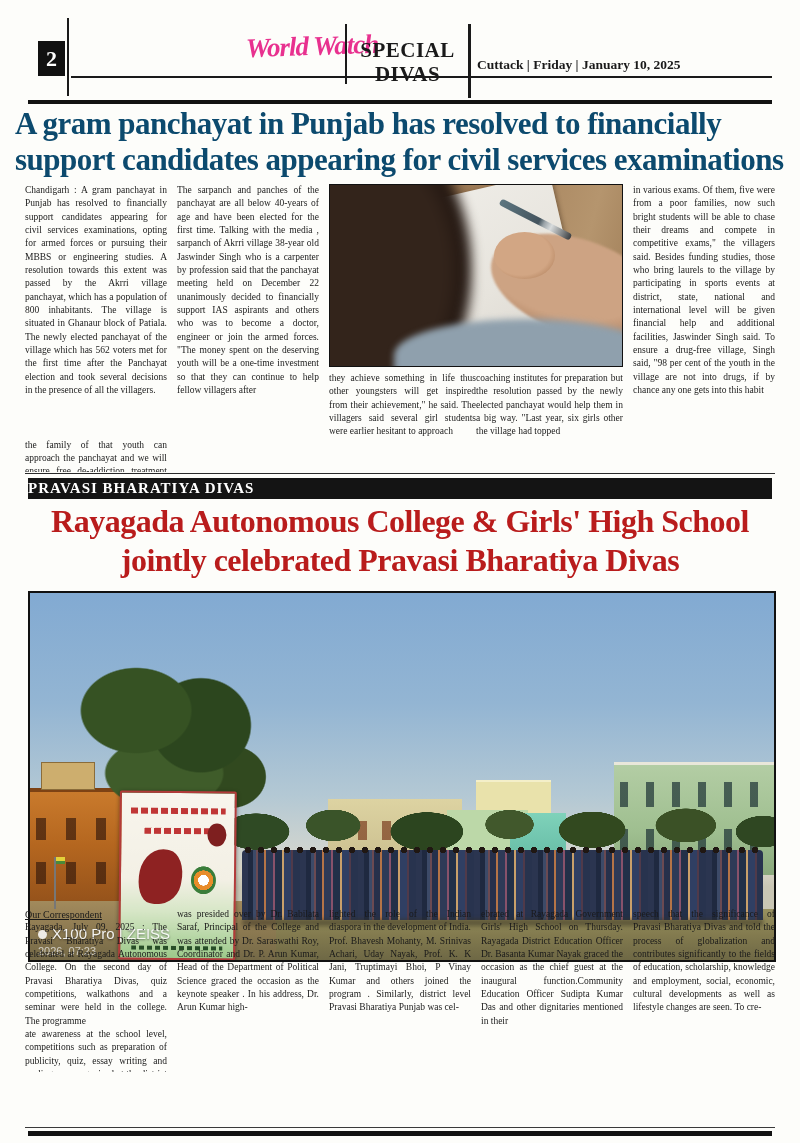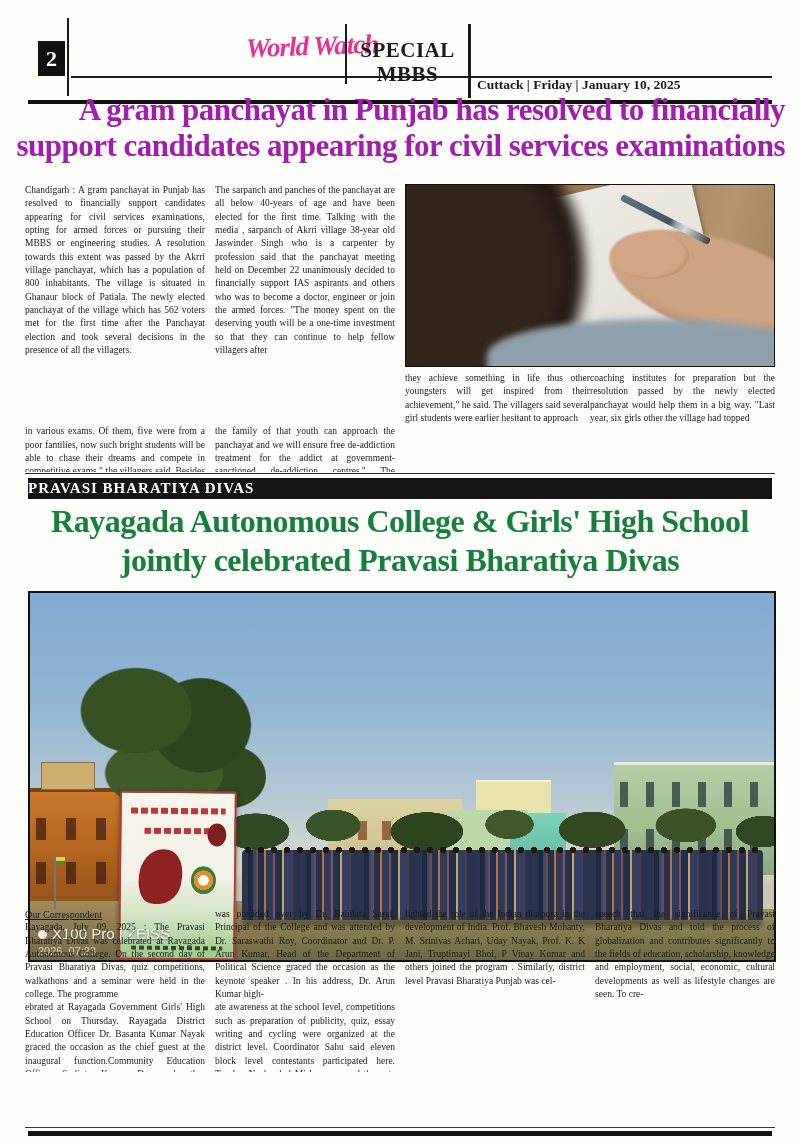--- a/index.html
+++ b/index.html
@@ -10,36 +10,36 @@
   .pageno{position:absolute;left:38px;top:41px;width:27px;height:35px;background:#111;color:#fff;
           font-size:22px;font-weight:bold;text-align:center;line-height:35px;}
   .vline-left{position:absolute;left:67px;top:18px;width:2px;height:78px;background:#1a1a1a;}
   .logo{position:absolute;left:232px;top:31px;width:160px;text-align:center;
         font-size:27px;font-weight:bold;font-style:italic;color:#e8318f;
         transform:rotate(-2deg);letter-spacing:-1px;white-space:nowrap;}
   .vdiv-a{position:absolute;left:345px;top:24px;width:2px;height:60px;background:#1a1a1a;}
   .special{position:absolute;left:349px;top:30px;width:117px;text-align:center;
            font-size:21px;line-height:24px;font-weight:bold;letter-spacing:.5px;margin-top:8px;}
   .vdiv-b{position:absolute;left:468px;top:24px;width:3px;height:74px;background:#1a1a1a;}
-  .dateline{position:absolute;left:477px;top:57px;font-size:13.5px;font-weight:bold;white-space:nowrap;margin-top:20px;}
+  .dateline{position:absolute;left:477px;top:57px;font-size:13.5px;font-weight:bold;white-space:nowrap;}
   .hline{position:absolute;left:71px;top:76px;width:701px;height:2px;background:#1a1a1a;}
   .follow{position:absolute;left:0;right:0;top:81px;height:17px;text-align:center;font-size:12.5px;}
   .follow .flabel{font-weight:bold;letter-spacing:.5px;}
   .fb{display:inline-block;width:13px;height:13px;background:#111;color:#fff;border-radius:2px;
       font-size:11px;font-weight:bold;line-height:13px;text-align:center;vertical-align:-2px;margin:0 3px;}
   .thickrule{position:absolute;left:28px;top:100px;width:744px;height:4px;background:#121212;}
 
   
-  .head1{position:absolute;left:15px;top:92px;width:770px;text-align:right;
-         font-weight:bold;font-size:31px;line-height:36px;letter-spacing:-.5px;color:#a21caf;}
+  .head1{position:absolute;left:15px;top:106px;width:770px;text-align:left;
+         font-weight:bold;font-size:31px;line-height:36px;letter-spacing:-.5px;color:#0c4a6e;}
   .head2{position:absolute;left:10px;top:502px;width:780px;text-align:center;
-         font-weight:bold;font-size:32px;line-height:39px;letter-spacing:-.5px;color:#15803d;}
-
-  
-  .cols{position:absolute;display:grid;grid-template-columns:repeat(4,1fr);column-gap:10px;}
+         font-weight:bold;font-size:32px;line-height:39px;letter-spacing:-.5px;color:#b91c1c;}
+
+  
+  .cols{position:absolute;display:grid;grid-template-columns:repeat(5,1fr);column-gap:10px;}
   .cols.a1{left:25px;top:184px;width:750px;height:288px;}
   .cols.a2{left:25px;top:908px;width:750px;height:164px;}
   .coltext{font-size:9.5px;line-height:13.35px;text-align:justify;overflow:hidden;}
   .mid{grid-column:3 / span 2;display:flex;flex-direction:column;}
   .midtext{display:grid;grid-template-columns:1fr 1fr;flex:1;margin-top:5px;}
   .byline{font-size:10px;line-height:13.35px;text-decoration:underline;}
   .rule1{position:absolute;left:25px;top:473px;width:750px;height:1px;background:#2a2a2a;}
   .rule-bot-thin{position:absolute;left:25px;top:1127px;width:750px;height:1px;background:#3a3a3a;}
   .rule-bot-thick{position:absolute;left:28px;top:1131px;width:744px;height:5px;background:#121212;}
 
@@ -142,21 +142,21 @@
 <body>
 
 <div class="page">
 
   <div class="pageno">2</div>
   <div class="vline-left"></div>
   <div class="logo">World Watch</div>
   <div class="vdiv-a"></div>
   <div class="special">
     <div>SPECIAL</div>
-    <div>MBBS</div>
+    <div>DIVAS</div>
   </div>
   <div class="vdiv-b"></div>
   <div class="dateline">Cuttack | Friday | January 10, 2025</div>
   <div class="hline"></div>
   <div class="thickrule"></div>
 
   <div class="head1">
     <div>A gram panchayat in Punjab has resolved to financially</div>
     <div>support candidates appearing for civil services examinations</div>
   </div>
@@ -226,21 +226,21 @@
     <div class="p2 wm2">2026, 07:23</div>
   </div>
 
   <div class="cols a2">
     <div>
       <div class="byline">Our Correspondent</div>
       <div class="coltext">Rayagada, July 09, 2025 : The Pravasi Bharatiya Divas was celebrated at Rayagada Autonomous College. On the second day of Pravasi Bharatiya Divas, quiz competitions, walkathons and a seminar were held in the college. The programme</div>
     </div>
     <div class="coltext">was presided over by Dr. Babilata Saraf, Principal of the College and was attended by Dr. Saraswathi Roy, Coordinator and Dr. P. Arun Kumar, Head of the Department of Political Science graced the occasion as the keynote speaker . In his address, Dr. Arun Kumar high-</div>
     <div class="coltext">lighted the role of the Indian diaspora in the development of India. Prof. Bhavesh Mohanty, M. Srinivas Achari, Uday Nayak, Prof. K. K Jani, Truptimayi Bhoi, P Vinay Kumar and others joined the program . Similarly, district level Pravasi Bharatiya Punjab was cel-</div>
+    <div class="coltext">ebrated at Rayagada Government Girls' High School on Thursday. Rayagada District Education Officer Dr. Basanta Kumar Nayak graced the occasion as the chief guest at the inaugural function.Community Education Officer Sudipta Kumar Das and other dignitaries mentioned in their</div>
     <div class="coltext">speech that the significance of Pravasi Bharatiya Divas and told the process of globalization and contributes significantly to the fields of education, scholarship, knowledge and employment, social, economic, cultural developments as well as lifestyle changes are seen. To cre-</div>
-    <div class="coltext">ebrated at Rayagada Government Girls' High School on Thursday. Rayagada District Education Officer Dr. Basanta Kumar Nayak graced the occasion as the chief guest at the inaugural function.Community Education Officer Sudipta Kumar Das and other dignitaries mentioned in their</div>
     <div class="coltext">ate awareness at the school level, competitions such as preparation of publicity, quiz, essay writing and cycling were organized at the district level. Coordinator Sahu said eleven block level contestants participated here. Teacher Neelanchal Mishra proposed the vote of thanks.</div>
   </div>
 
   <div class="rule-bot-thin"></div>
   <div class="rule-bot-thick"></div>
 
 </div>
 
 </body></html>

